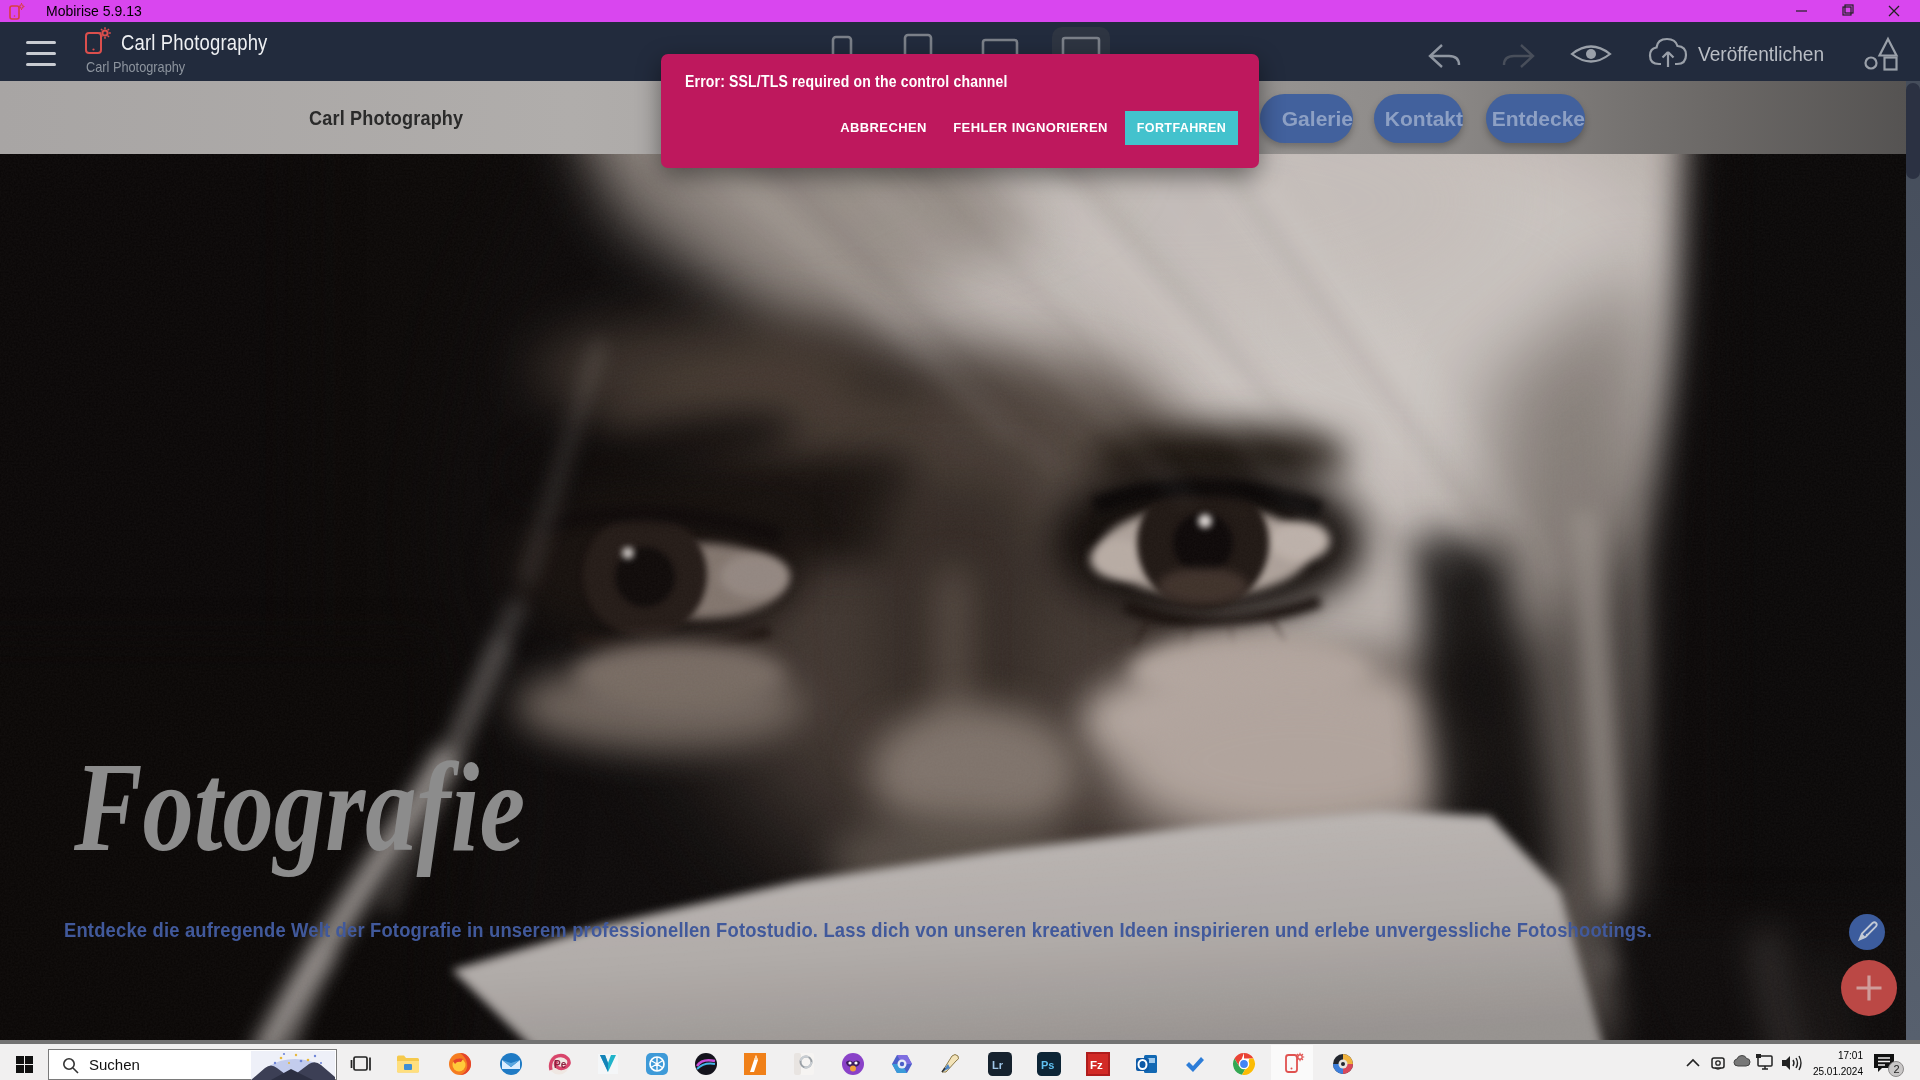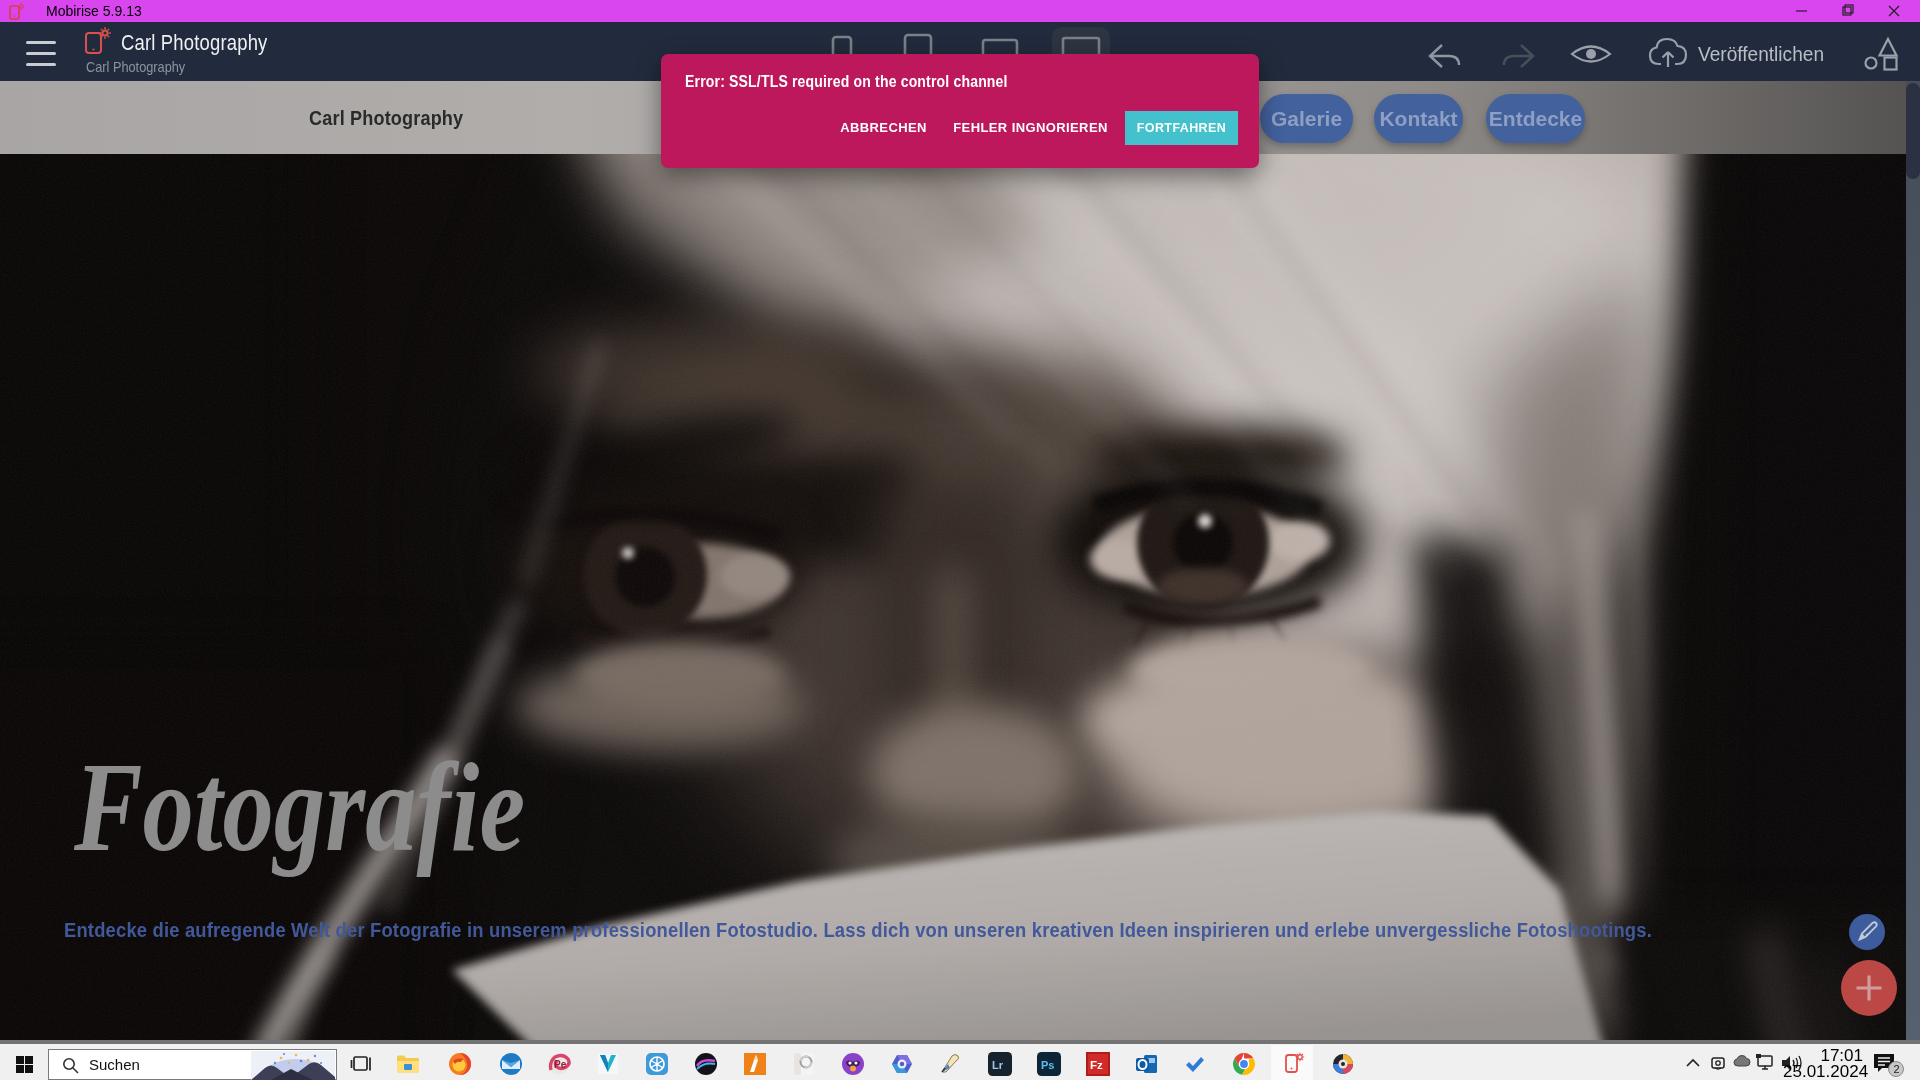--- a/index.html
+++ b/index.html
@@ -16,21 +16,21 @@
 
   
   #main { position:absolute; left:0; top:81px; width:1920px; height:959px; background:#0d0a09; }
   #heroimg { position:absolute; left:0; top:0; }
 
   
   #sitenav { position:absolute; left:0; top:0; width:1906px; height:73px;
      background:linear-gradient(90deg, #a8a5a4 0%, #b0adab 30%, #a29f9d 55%, #8d8a88 75%, #6b6866 90%, #555352 100%); }
   #sitebrand { position:absolute; left:309px; top:25px; font-size:21px; font-weight:bold; color:#2a2a2a; letter-spacing:0.2px; transform:scaleX(0.86); transform-origin:0 0;}
   .pill { position:absolute; top:13px; height:49px; border-radius:25px; background:#42619d;
-      color:#8da0c4; font-size:21px; font-weight:bold; text-align:center; line-height:49px;
+      color:#8da0c4; font-size:21px; font-weight:bold; text-align:right; line-height:49px;
       box-shadow:0 4px 7px rgba(0,0,0,0.25); }
 
   
   #sbtrack { position:absolute; left:1906px; top:0px; width:14px; height:959px; background:linear-gradient(#454d5b, #57606e); }
   #sbthumb { position:absolute; left:1906px; top:2px; width:14px; height:96px; background:#2b3142; border-radius:7px; }
 
   
   #fab-edit { position:absolute; left:1849px; top:833px; width:36px; height:36px; border-radius:50%; background:#3c5c9d; }
   #fab-add { position:absolute; left:1841px; top:879px; width:56px; height:56px; border-radius:50%; background:#bb4845; }
 
@@ -45,21 +45,21 @@
   #dialog .dbtn { position:absolute; top:57px; height:34px; line-height:34px; font-size:13px; font-weight:bold;
      color:#fff; letter-spacing:0.4px; text-align:center; white-space:nowrap; }
   #btn-fort { position:absolute; left:464px; top:57px; width:113px; height:34px; background:#43c2cd;
      border-radius:0; color:#fff; font-size:12.5px; font-weight:bold; text-align:center; line-height:34px; letter-spacing:0.4px; }
 
   
   #taskbar { position:absolute; left:0; top:1040px; width:1920px; height:40px; background:#f1f0f0; border-top:4px solid #737373; }
   #searchbox { position:absolute; left:48px; top:5px; width:289px; height:31px; background:#fff; border:1px solid #7a7a7a; }
   #searchbox .stext { position:absolute; left:40px; top:6px; font-size:15px; color:#111; }
   .tbicon { position:absolute; top:8px; width:24px; height:24px; }
-  .tray-time { position:absolute; top:4px; font-size:17px; color:#000; text-align:right; line-height:16px; }
+  .tray-time { position:absolute; top:4px; font-size:10px; color:#000; text-align:right; line-height:16px; }
 </style>
 </head>
 <body>
 <div id="stage">
 
   <div id="main">
     <svg id="heroimg" width="1920" height="959" viewBox="0 0 1920 959">
       <defs>
         <filter id="b60" color-interpolation-filters="sRGB" filterUnits="userSpaceOnUse" x="-300" y="-300" width="2520" height="1560">
             <feGaussianBlur stdDeviation="60"></feGaussianBlur>

